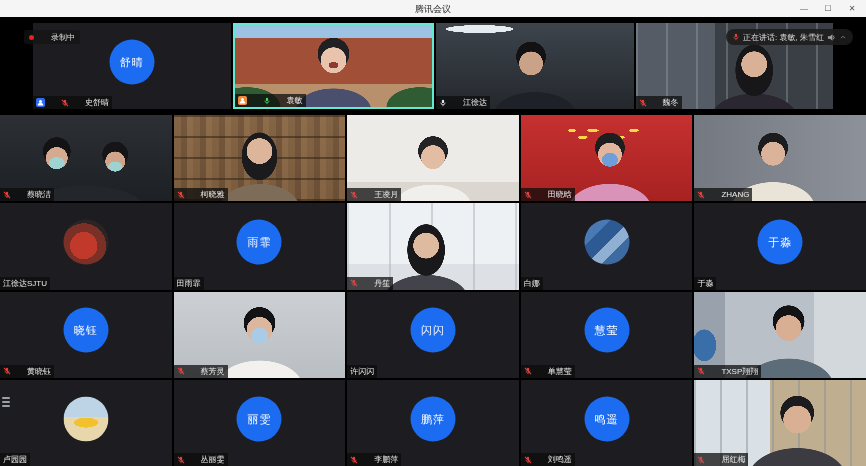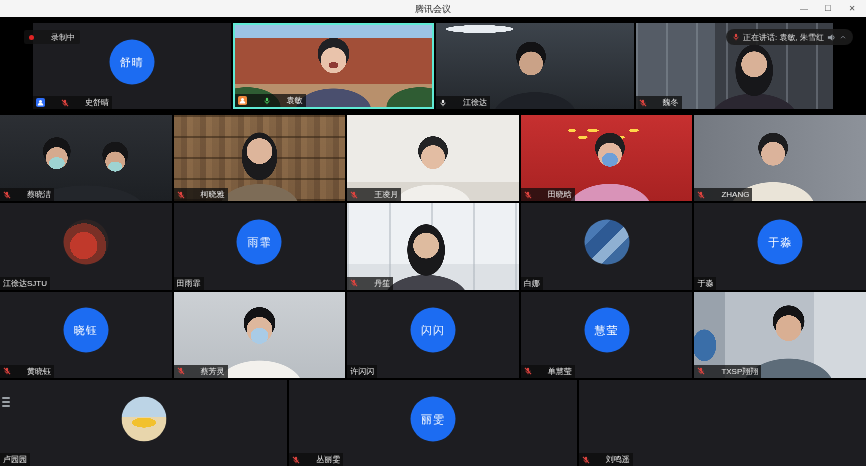--- a/index.html
+++ b/index.html
@@ -281,28 +281,53 @@
           <svg width="8" height="8" viewBox="0 0 10 10">
             <rect x="3.6" y="0.8" width="2.8" height="4.6" rx="1.4" fill="#e0443f"></rect>
             <path d="M2.4 4.6a2.6 2.6 0 0 0 5.2 0" fill="none" stroke="#e0443f" stroke-width="1"></path>
             <line x1="5" y1="7.4" x2="5" y2="9" stroke="#e0443f" stroke-width="1"></line>
             <line x1="1.2" y1="1" x2="8.8" y2="9" stroke="#e0443f" stroke-width="1.3"></line>
           </svg>
           <span>丛丽雯</span>
         </div>
       </div>
       <div class="tile">
+        <div class="circle">鹏萍</div>
+        <div class="name">
+          <svg width="8" height="8" viewBox="0 0 10 10">
+            <rect x="3.6" y="0.8" width="2.8" height="4.6" rx="1.4" fill="#e0443f"></rect>
+            <path d="M2.4 4.6a2.6 2.6 0 0 0 5.2 0" fill="none" stroke="#e0443f" stroke-width="1"></path>
+            <line x1="5" y1="7.4" x2="5" y2="9" stroke="#e0443f" stroke-width="1"></line>
+            <line x1="1.2" y1="1" x2="8.8" y2="9" stroke="#e0443f" stroke-width="1.3"></line>
+          </svg>
+          <span>李鹏萍</span>
+        </div>
+      </div>
+      <div class="tile">
+        <div class="circle">鸣遥</div>
         <div class="name">
           <svg width="8" height="8" viewBox="0 0 10 10">
             <rect x="3.6" y="0.8" width="2.8" height="4.6" rx="1.4" fill="#e0443f"></rect>
             <path d="M2.4 4.6a2.6 2.6 0 0 0 5.2 0" fill="none" stroke="#e0443f" stroke-width="1"></path>
             <line x1="5" y1="7.4" x2="5" y2="9" stroke="#e0443f" stroke-width="1"></line>
             <line x1="1.2" y1="1" x2="8.8" y2="9" stroke="#e0443f" stroke-width="1.3"></line>
           </svg>
           <span>刘鸣遥</span>
+        </div>
+      </div>
+      <div class="tile">
+        <div class="scene s-r5c5"></div>
+        <div class="name">
+          <svg width="8" height="8" viewBox="0 0 10 10">
+            <rect x="3.6" y="0.8" width="2.8" height="4.6" rx="1.4" fill="#e0443f"></rect>
+            <path d="M2.4 4.6a2.6 2.6 0 0 0 5.2 0" fill="none" stroke="#e0443f" stroke-width="1"></path>
+            <line x1="5" y1="7.4" x2="5" y2="9" stroke="#e0443f" stroke-width="1"></line>
+            <line x1="1.2" y1="1" x2="8.8" y2="9" stroke="#e0443f" stroke-width="1.3"></line>
+          </svg>
+          <span>屈红梅</span>
         </div>
       </div>
     </div>
   </div>
 
 <div class="rec">
   <span class="dot" style="background: rgb(224, 36, 36);"></span>
   <span>录制中</span>
 </div>
 

